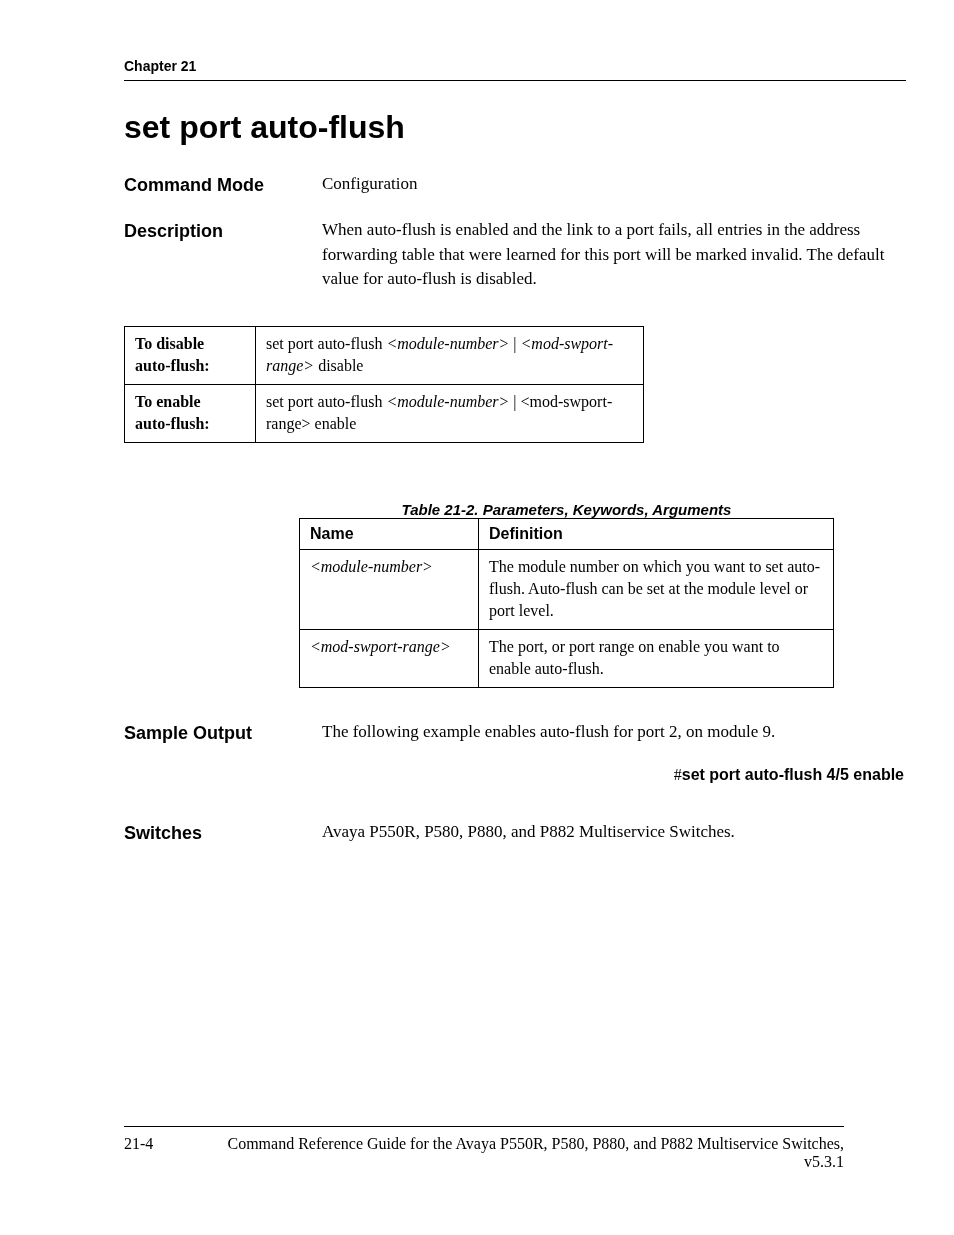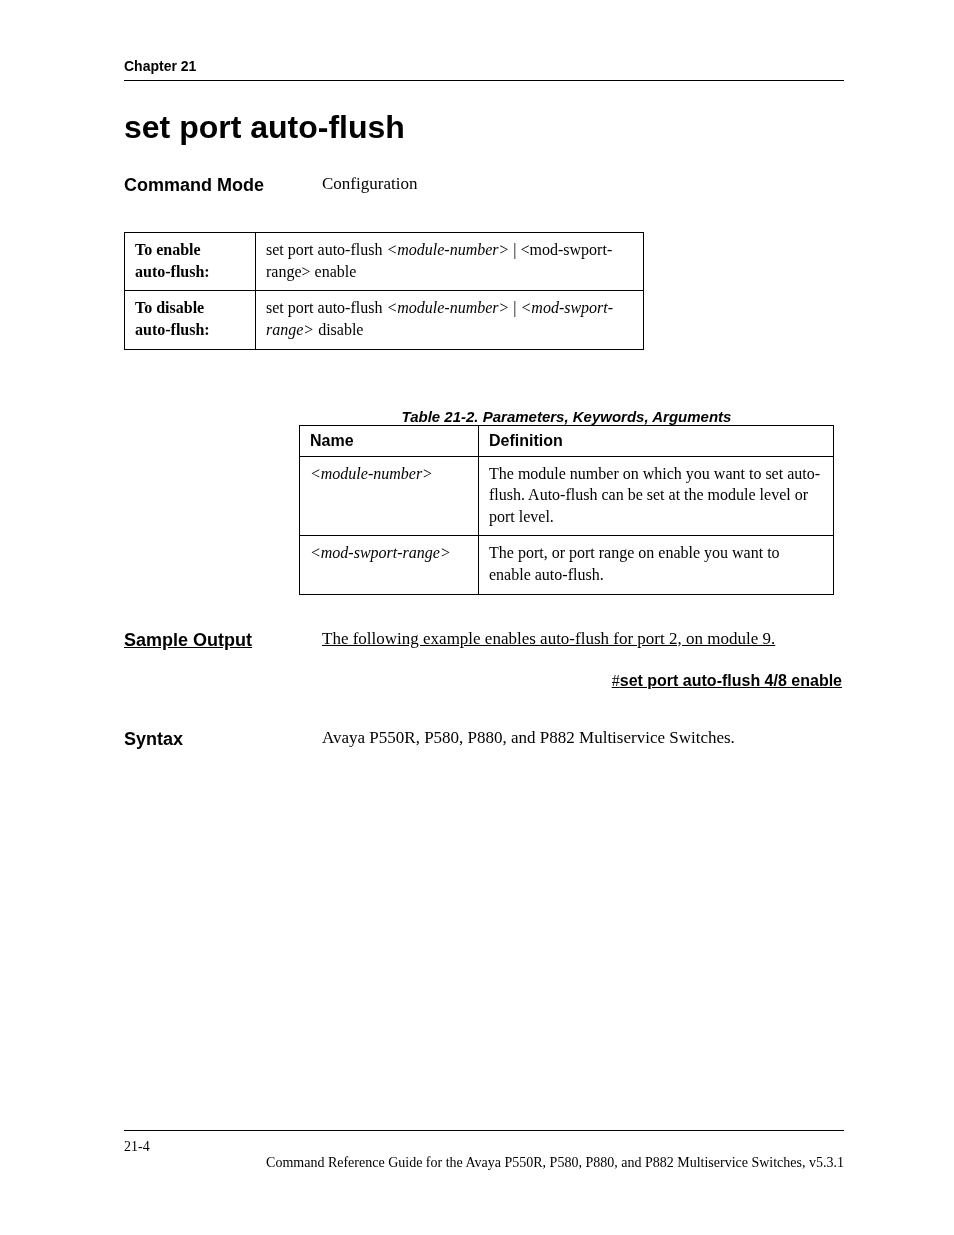--- a/index.html
+++ b/index.html
@@ -7,21 +7,21 @@
     background: #fff;
     color: #000;
     margin: 0;
     padding: 0;
   }
   .page {
     width: 954px;
     height: 1235px;
     position: relative;
     box-sizing: border-box;
-    padding: 58px 110px 0 124px;
+    padding: 58px 48px 0 124px;
   }
   .running-head {
     font-family: "Helvetica Neue", Arial, sans-serif;
     font-weight: 700;
     font-size: 14px;
     padding-bottom: 6px;
   }
   .head-rule {
     border: none;
     border-top: 1.5px solid #000;
@@ -117,63 +117,66 @@
     right: 110px;
     bottom: 64px;
   }
   .foot-rule {
     border: none;
     border-top: 1px solid #000;
     margin: 0 0 8px 0;
   }
   .foot-line {
     display: flex;
-    font-size: 14px;
+    font-size: 16px;
     font-family: Georgia, serif;
-    flex-direction: column;
   }
   .foot-pageno { width: 90px; }
   .foot-text { flex: 1; text-align: right; }
 </style>
 </head>
 <body>
 
 <div class="page">
 
   <div class="running-head">Chapter 21</div>
   <hr class="head-rule">
 
   <h1 class="title">set port auto-flush</h1>
 
   <div class="row">
     <div class="label-col">Command Mode</div>
     <div class="content-col">Configuration</div>
   </div>
 
+  <div class="row">
+    <div class="label-col">Description</div>
+    <div class="content-col">When auto-flush is enabled and the link to a port fails, all entries in the address forwarding table that were learned for this port will be marked invalid. The default value for auto-flush is disabled.</div>
+  </div>
 
   <div class="row" style="margin-bottom:0;">
     <div class="content-col">
       <table class="syntax-table">
         <tbody>
             <tr>
           <td class="left">
-            <span>To enable</span><br>
+            <span>To disable</span><br>
             <span>auto-flush:</span>
           </td>
           <td>
-            <span>set port auto-flush </span><span class="italic">&lt;module-number&gt;</span><span> | &lt;mod-swport-range&gt; enable</span>
+            <span>set port auto-flush </span><span class="italic">&lt;module-number&gt;</span><span> | </span><span class="italic">&lt;mod-swport-range&gt;</span><span> disable</span>
           </td>
         </tr>
         <tr>
           <td class="left">
-            <span>To disable</span><br>
+            <span>To enable</span><br>
             <span>auto-flush:</span>
           </td>
           <td>
-            <span>set port auto-flush </span><span class="italic">&lt;module-number&gt;</span><span> | </span><span class="italic">&lt;mod-swport-range&gt;</span><span> disable</span>
+            <span>set port auto-flush </span><span class="italic">&lt;module-number&gt;</span><span> | &lt;mod-swport-range&gt; enable</span>
           </td>
         </tr>
       </tbody>
         </table>
     </div>
   </div>
 
   <div class="table-caption" style="margin-left:175px; width:535px;">Table 21-2.  Parameters, Keywords, Arguments</div>
   <table class="param-table">
     <tbody>
@@ -185,32 +188,32 @@
       <td class="pname">&lt;module-number&gt;</td>
       <td>The module number on which you want to set auto-flush. Auto-flush can be set at the module level or port level.</td>
     </tr>
     <tr>
       <td class="pname">&lt;mod-swport-range&gt;</td>
       <td>The port, or port range on enable you want to enable auto-flush.</td>
     </tr>
   </tbody>
     </table>
 
-  <div class="row" style="margin-top:32px;text-decoration:underline;">
+  <div class="row" style="margin-top:32px;">
     <div class="label-col">Sample Output</div>
     <div class="content-col">
       <span>The following example enables auto-flush for port 2, on module 9.</span>
       <div class="sample-line">
-        <span class="hash">#</span><span>set port auto-flush 4/8 enable</span>
+        <span class="hash">#</span><span>set port auto-flush 4/5 enable</span>
       </div>
     </div>
   </div>
 
   <div class="row" style="margin-top:34px;">
-    <div class="label-col">Syntax</div>
+    <div class="label-col">Switches</div>
     <div class="content-col">Avaya P550R, P580, P880, and P882 Multiservice Switches.</div>
   </div>
 
   <div class="footer">
     <hr class="foot-rule">
     <div class="foot-line">
       <div class="foot-pageno">21-4</div>
       <div class="foot-text">Command Reference Guide for the Avaya P550R, P580, P880, and P882 Multiservice Switches, v5.3.1</div>
     </div>
   </div>

